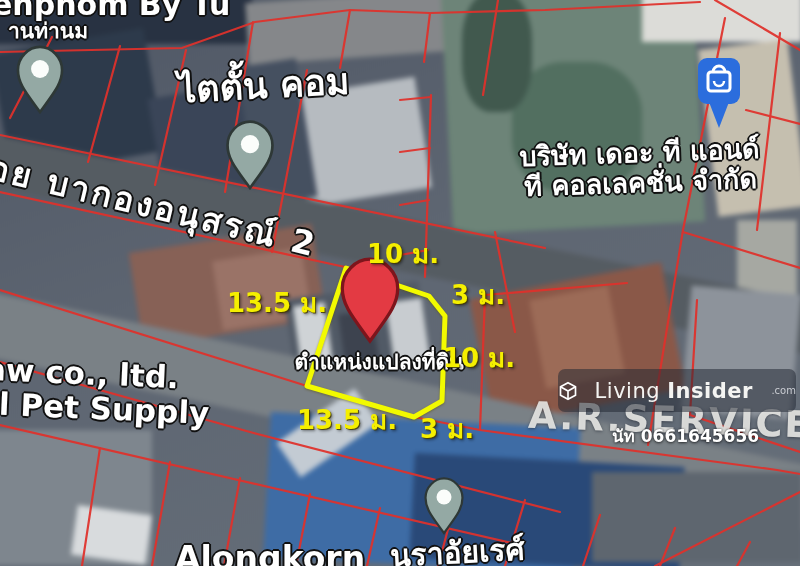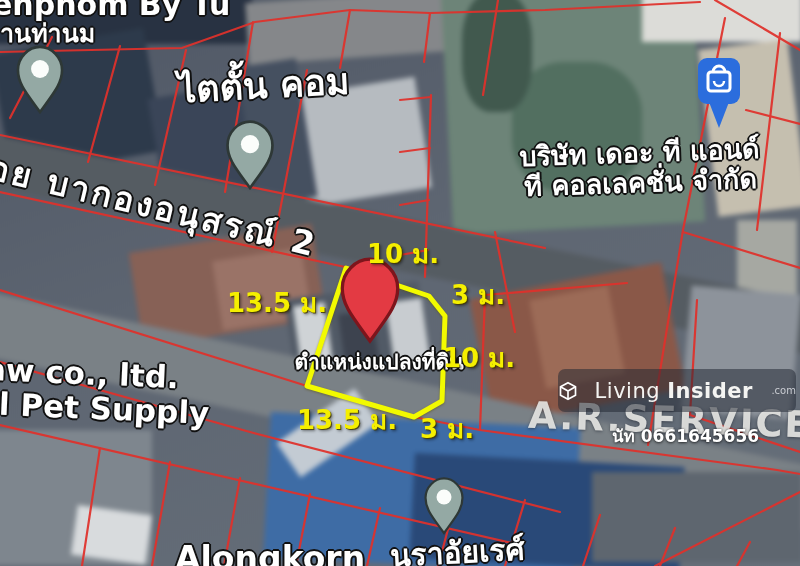--- a/index.html
+++ b/index.html
@@ -151,21 +151,21 @@
       <path d="M-6,-56 a6 6 0 0 1 12 0" fill="none" stroke="#ffffff" stroke-width="3"></path>
       <path d="M-5,-47 a5 5 0 0 0 10 0" fill="none" stroke="#ffffff" stroke-width="2.5"></path>
     </g>
 
     <g transform="translate(370,341) scale(1.32)">
       <path d="M0 0 C-13 -18 -21 -27 -21 -40 C-21 -52 -11 -62 0 -62 C11 -62 21 -52 21 -40 C21 -27 13 -18 0 0 Z" fill="#e33a43" stroke="#7d151c" stroke-width="2.5"></path>
     </g>
   </svg>
 
   <div class="olabel" style="left:-8px;top:-12px;font-size:30px;">enphom By Tu</div>
-  <div class="olabel" style="left:0px;top:20px;font-size:25px;">านท่านม</div>
+  <div class="olabel" style="left:0px;top:20px;font-size:21px;padding-left:8px;">านท่านม</div>
 
   <div class="olabel" style="left:178px;top:66px;font-size:36px;transform:rotate(-3deg);">ไตตั้น คอม</div>
 
   <div class="olabel" style="left:465px;top:138px;width:350px;font-size:27px;text-align:center;transform:rotate(-2deg);white-space:normal;">
     <span style="display:block;">บริษัท เดอะ ที แอนด์</span>
     <span style="display:block;">ที คอลเลคชั่น จำกัด</span>
   </div>
 
   <div class="olabel" style="left:-6px;top:150px;font-size:33px;letter-spacing:3px;transform:rotate(13.5deg);transform-origin:0 0;">อย บากองอนุสรณ์ 2</div>
 

